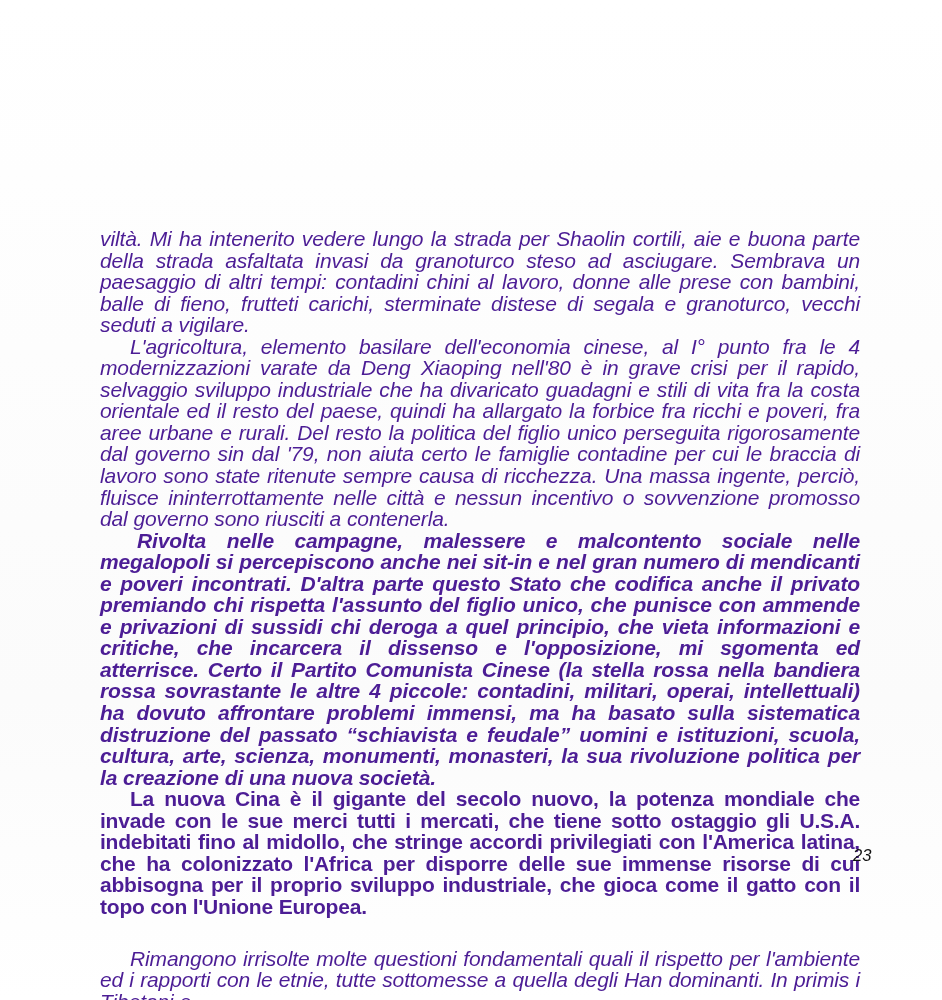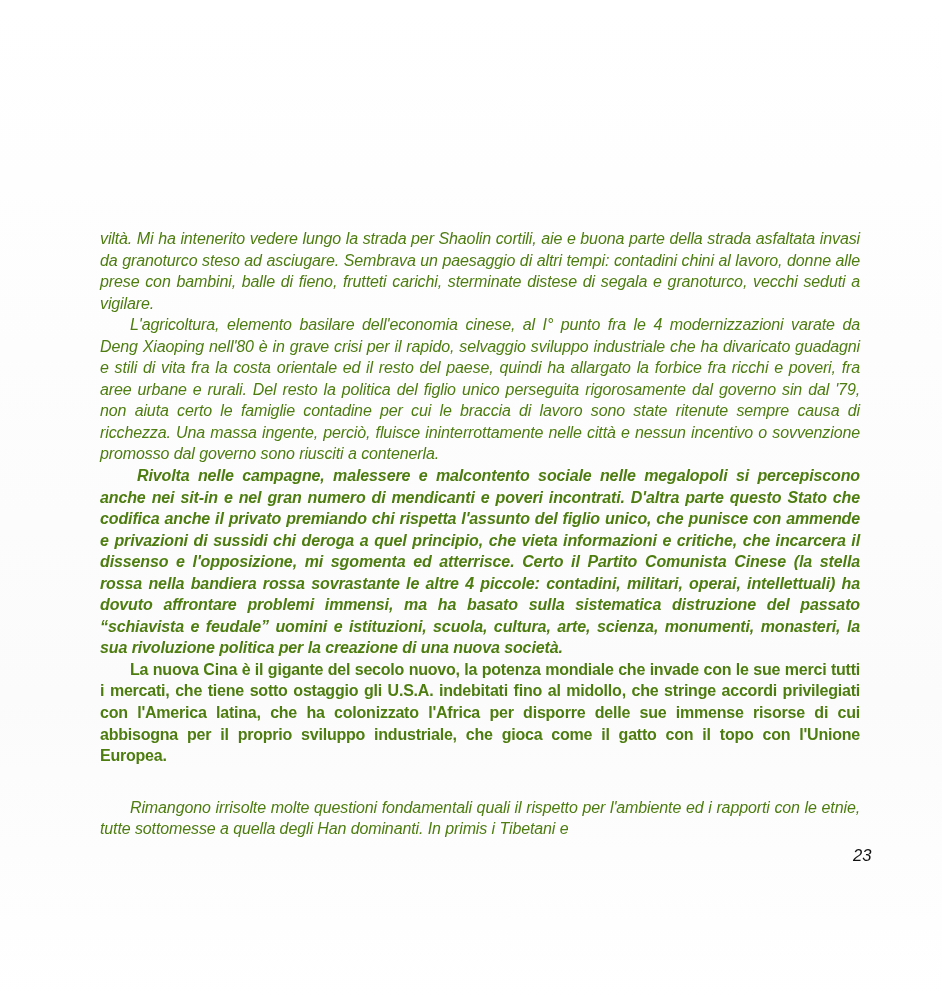--- a/index.html
+++ b/index.html
@@ -39,27 +39,27 @@
     left: 100px;
     top: 228px;
     width: 760px;
   }
 
   p.para {
     margin: 0;
     padding: 0;
     font-style: italic;
     font-weight: 400;
-    font-size: 16px;
+    font-size: 21px;
     line-height: 21.55px;
     text-align: justify;
     text-justify: inter-word;
     letter-spacing: -0.12px;
     word-spacing: 0.1px;
-    color: #4d7c0f;
+    color: #4c1d95;
     -webkit-font-smoothing: none;
   }
 
   p.para.indent {
     text-indent: 30px;
   }
 
   p.para.indent-wide {
     text-indent: 37px;
     font-weight: bold;

